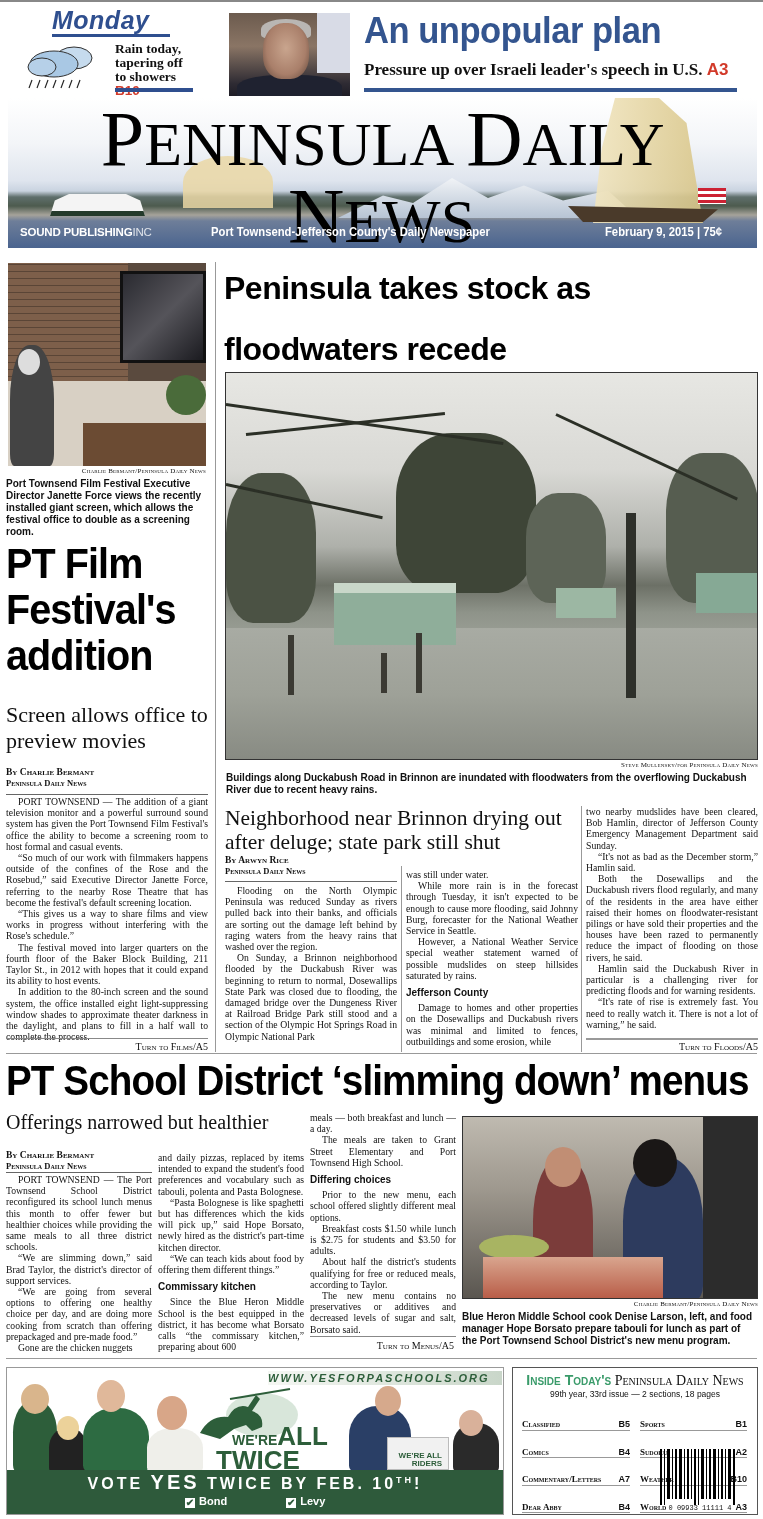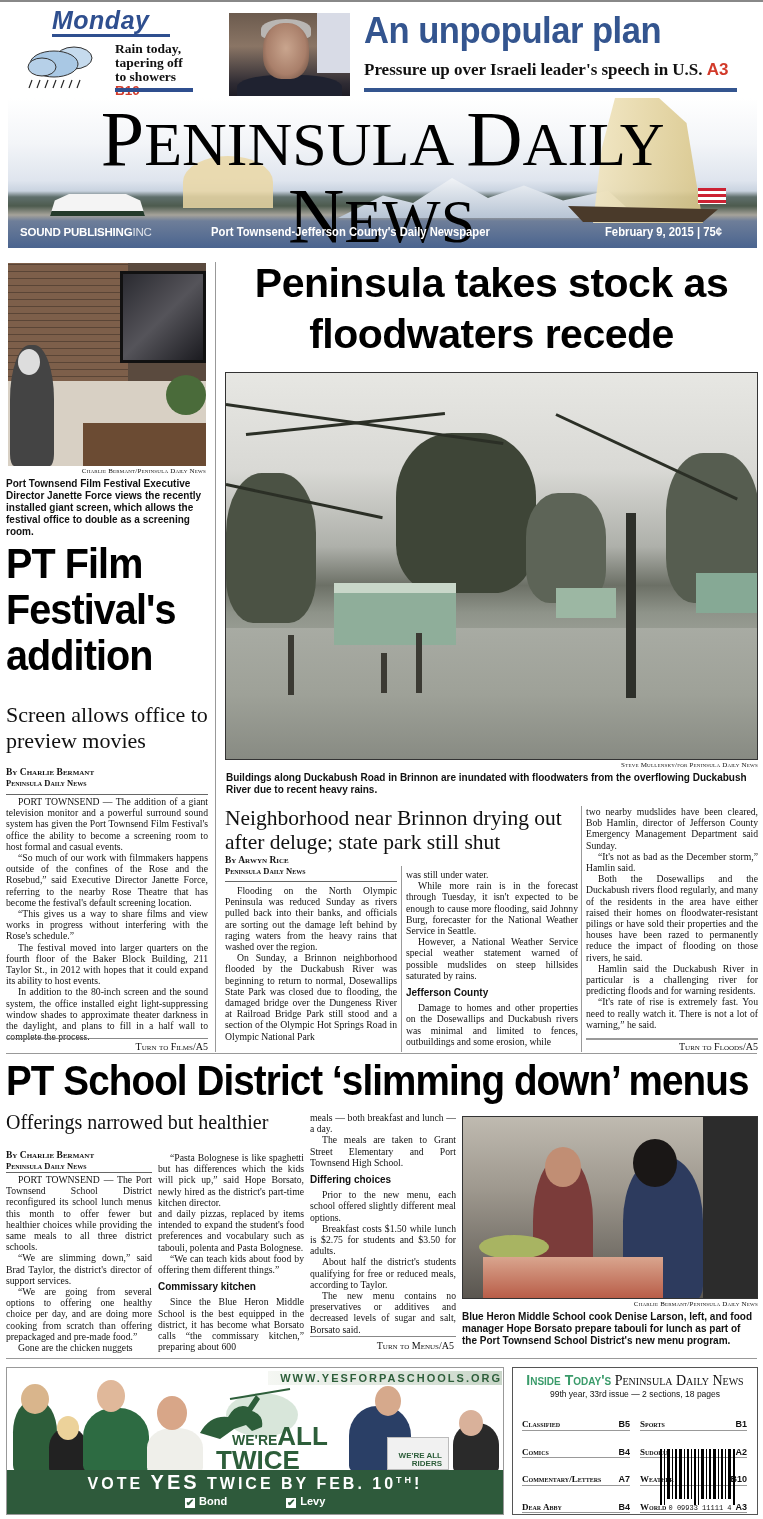--- a/index.html
+++ b/index.html
@@ -77,21 +77,21 @@
 
   #film-byline { left: 6px; top: 767px; width: 202px; }
   #film-byline-rule { left: 6px; top: 794px; width: 202px; }
   #film-body { left: 6px; top: 796px; width: 202px; }
   #film-jump-rule { left: 6px; top: 1038px; width: 202px; }
   #film-jump { left: 6px; top: 1041px; width: 202px; }
 
   #col-divider-1 { left: 215px; top: 262px; width: 1px; height: 790px; background: #999; }
 
   
-  #lead-head { left: 224px; top: 258px; width: 535px; text-align: center; font-family: "Liberation Sans", sans-serif; font-weight: 900; font-size: 41px; line-height: 51px; color: #000; letter-spacing: -0.5px; }
+  #lead-head { left: 224px; top: 258px; width: 535px; font-family: "Liberation Sans", sans-serif; font-weight: 900; font-size: 32px; line-height: 61px; color: #000; letter-spacing: -0.5px; }
 
   #flood-photo { left: 225px; top: 372px; width: 533px; height: 388px; border: 1px solid #333; overflow: hidden;
     background: linear-gradient(180deg,#e7e7e3 0%,#d9d9d5 25%,#aeb0aa 45%,#6c7066 55%,#8e9389 62%,#a9aca4 75%,#9a9d95 100%); }
   #flood-photo .tree { position:absolute; background:#3e4537; border-radius:40% 40% 30% 30%; }
   #flood-photo .water { position:absolute; left:0; top:255px; width:533px; height:133px; background: linear-gradient(180deg,#a8aba3,#9ea198 50%,#878a82); }
   #flood-photo .shed { position:absolute; left:108px; top:210px; width:122px; height:62px; background:#8fae9a; border-top:10px solid #c9d7c9; }
   #flood-photo .shed2 { position:absolute; left:330px; top:215px; width:60px; height:30px; background:#9cb7a3; }
   #flood-photo .shed3 { position:absolute; left:470px; top:200px; width:63px; height:40px; background:#86a995; }
   #flood-photo .post { position:absolute; width:6px; background:#3b3a33; }
   #flood-photo .branch { position:absolute; height:3px; background:#2b2f26; transform-origin:left; }
@@ -133,21 +133,21 @@
   #kitchen-photo .veg { position:absolute; left:16px; top:118px; width:70px; height:24px; border-radius:50%; background:#a8b462; }
   #kitchen-photo .door { position:absolute; left:240px; top:0; width:56px; height:183px; background:#2c2c2c; }
 
   #kitchen-credit { left: 462px; top: 1300px; width: 296px; }
   #kitchen-cutline { left: 462px; top: 1311px; width: 296px; }
 
   #section-rule-2 { left: 6px; top: 1358px; width: 751px; height: 1px; background: #999; }
 
   
   #ad { left: 6px; top: 1367px; width: 498px; height: 148px; border: 1px solid #999; background: #fff; overflow: hidden; }
-  #ad-url { left: 268px; top: 1371px; width: 234px; height: 14px; background: linear-gradient(90deg,#f5f7f3,#c9d6c9); font-family: "Liberation Sans", sans-serif; font-weight: bold; font-size: 11px; letter-spacing: 2px; color: #2d5e3a; text-align: right; line-height: 14px; }
+  #ad-url { left: 268px; top: 1371px; width: 234px; height: 14px; background: linear-gradient(90deg,#f5f7f3,#c9d6c9); font-family: "Liberation Sans", sans-serif; font-weight: bold; font-size: 11px; letter-spacing: 2px; color: #2d5e3a; text-align: left; line-height: 14px; font-style: italic; }
   #ad-horse { left: 190px; top: 1385px; width: 110px; height: 60px; }
   #ad-slogan-1 { left: 232px; top: 1423px; font-family: "Liberation Sans", sans-serif; font-weight: 900; color: #2d5e3a; font-size: 14px; line-height: 14px; }
   #ad-slogan-1 .big { font-size: 26px; line-height: 26px; }
   #ad-slogan-2 { left: 216px; top: 1447px; font-family: "Liberation Sans", sans-serif; font-weight: 900; color: #2d5e3a; font-size: 26px; line-height: 26px; }
   .ad-person { position:absolute; border-radius: 45% 45% 10% 10%; }
   #ad-band { left: 7px; top: 1470px; width: 496px; height: 44px; background: #2e5a3b; }
   #ad-vote { left: 7px; top: 1471px; width: 496px; text-align: center; font-family: "Liberation Sans", sans-serif; font-weight: bold; font-size: 16px; letter-spacing: 3px; color: #fff; }
   #ad-vote .yes { font-size: 20px; margin-top: 48px; }
   #ad-vote sup { font-size: 9px; }
   #ad-checks { left: 185px; top: 1495px; width: 200px; font-family: "Liberation Sans", sans-serif; font-weight: bold; font-size: 11px; color: #fff; }
@@ -309,22 +309,22 @@
   <div class="org">Peninsula Daily News</div>
 </div>
 <div class="abs byline-rule" id="school-byline-rule"></div>
 <div class="abs body" id="school-body-1">
   <p>PORT TOWNSEND — The Port Townsend School District reconfigured its school lunch menus this month to offer fewer but healthier choices while providing the same meals to all three district schools.</p>
   <p>“We are slimming down,” said Brad Taylor, the district's director of support services.</p>
   <p>“We are going from several options to offering one healthy choice per day, and are doing more cooking from scratch than offering prepackaged and pre-made food.”</p>
   <p>Gone are the chicken nuggets</p>
 </div>
 <div class="abs body" id="school-body-2">
+  <p style="text-indent:0">and daily pizzas, replaced by items intended to expand the student's food preferences and vocabulary such as tabouli, polenta and Pasta Bolognese.</p>
   <p>“Pasta Bolognese is like spaghetti but has differences which the kids will pick up,” said Hope Borsato, newly hired as the district's part-time kitchen director.</p>
-  <p style="text-indent:0">and daily pizzas, replaced by items intended to expand the student's food preferences and vocabulary such as tabouli, polenta and Pasta Bolognese.</p>
   <p>“We can teach kids about food by offering them different things.”</p>
   <div class="subhead">Commissary kitchen</div>
   <p>Since the Blue Heron Middle School is the best equipped in the district, it has become what Borsato calls “the commissary kitchen,” preparing about 600</p>
 </div>
 <div class="abs body" id="school-body-3">
   <p style="text-indent:0">meals — both breakfast and lunch — a day.</p>
   <p>The meals are taken to Grant Street Elementary and Port Townsend High School.</p>
   <div class="subhead">Differing choices</div>
   <p>Prior to the new menu, each school offered slightly different meal options.</p>
   <p>Breakfast costs $1.50 while lunch is $2.75 for students and $3.50 for adults.</p>

